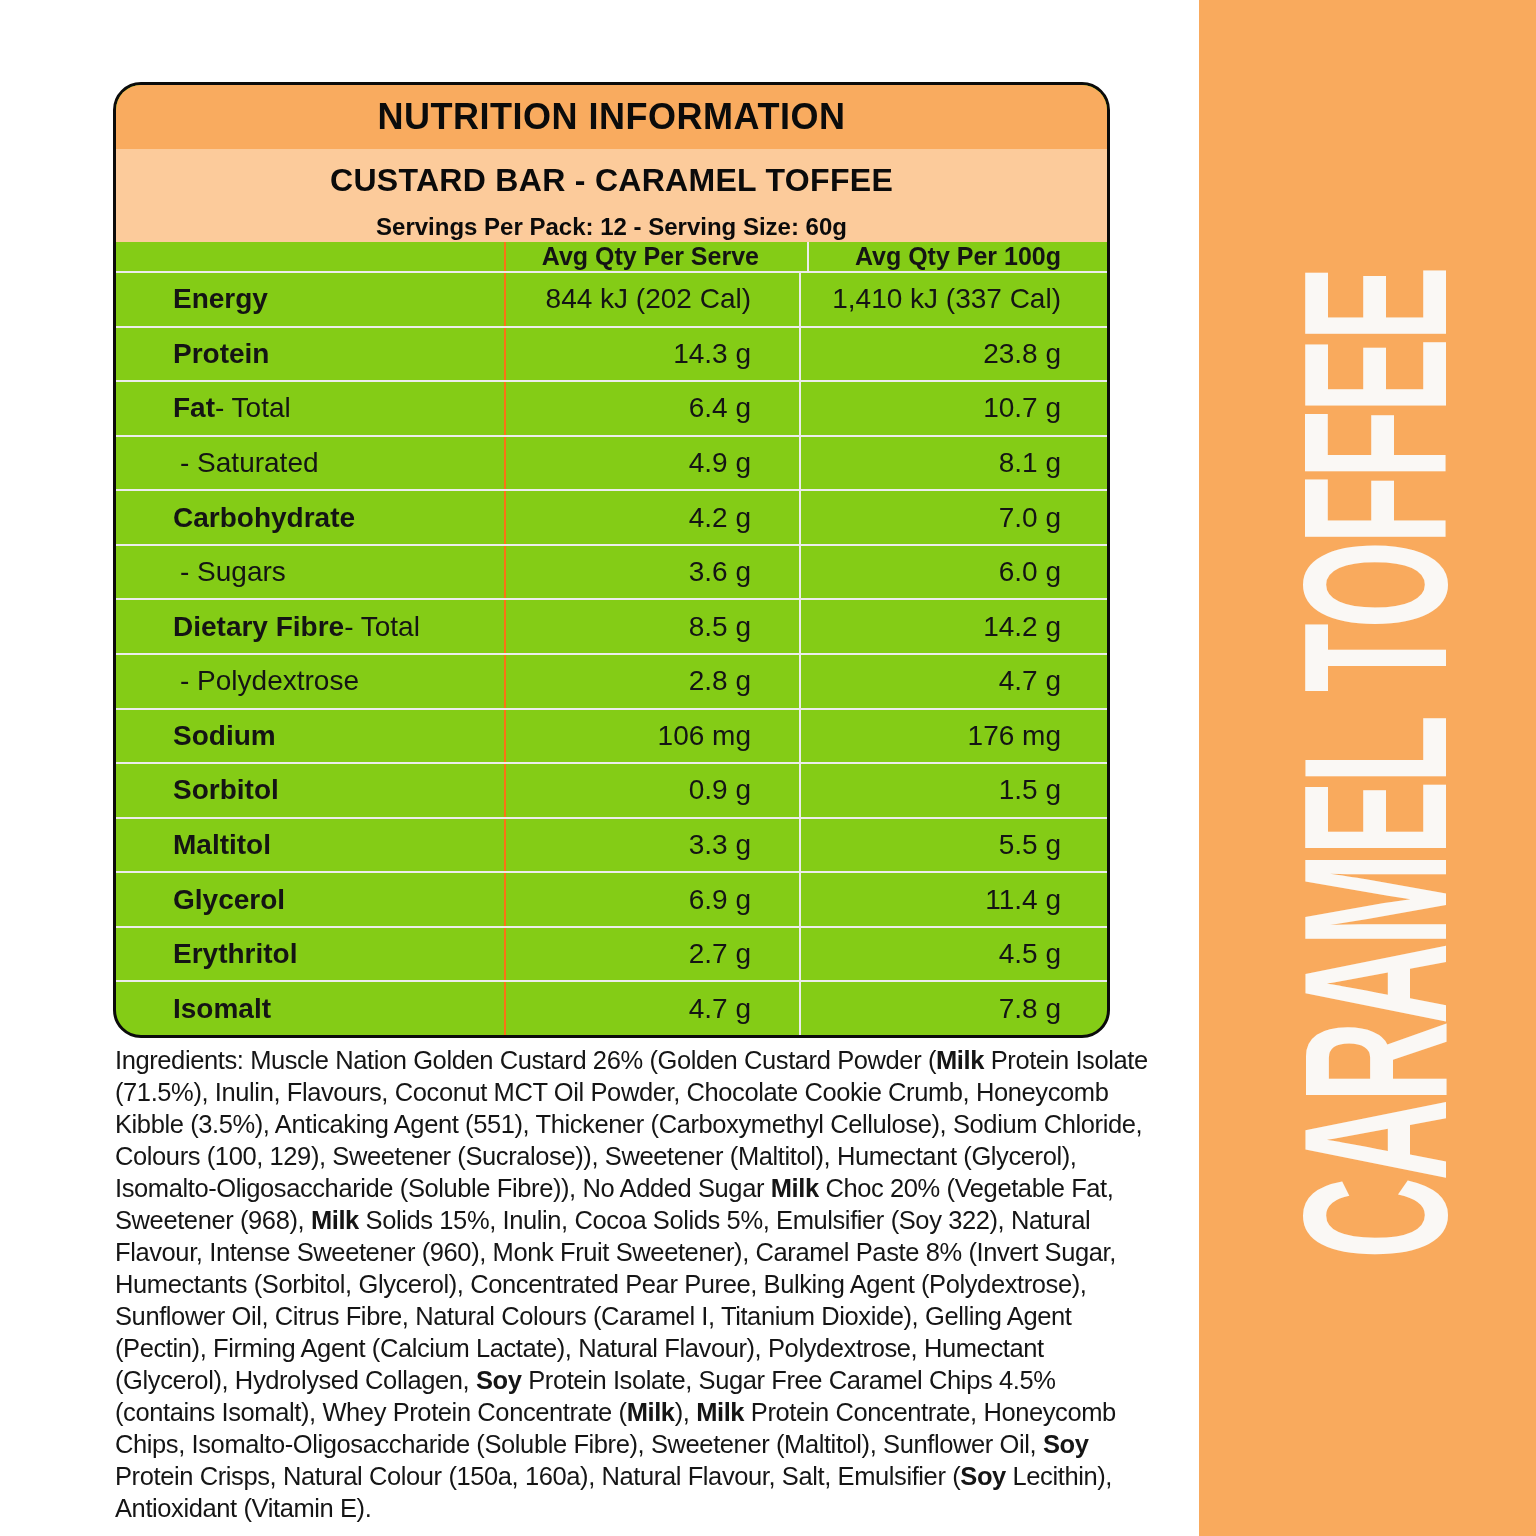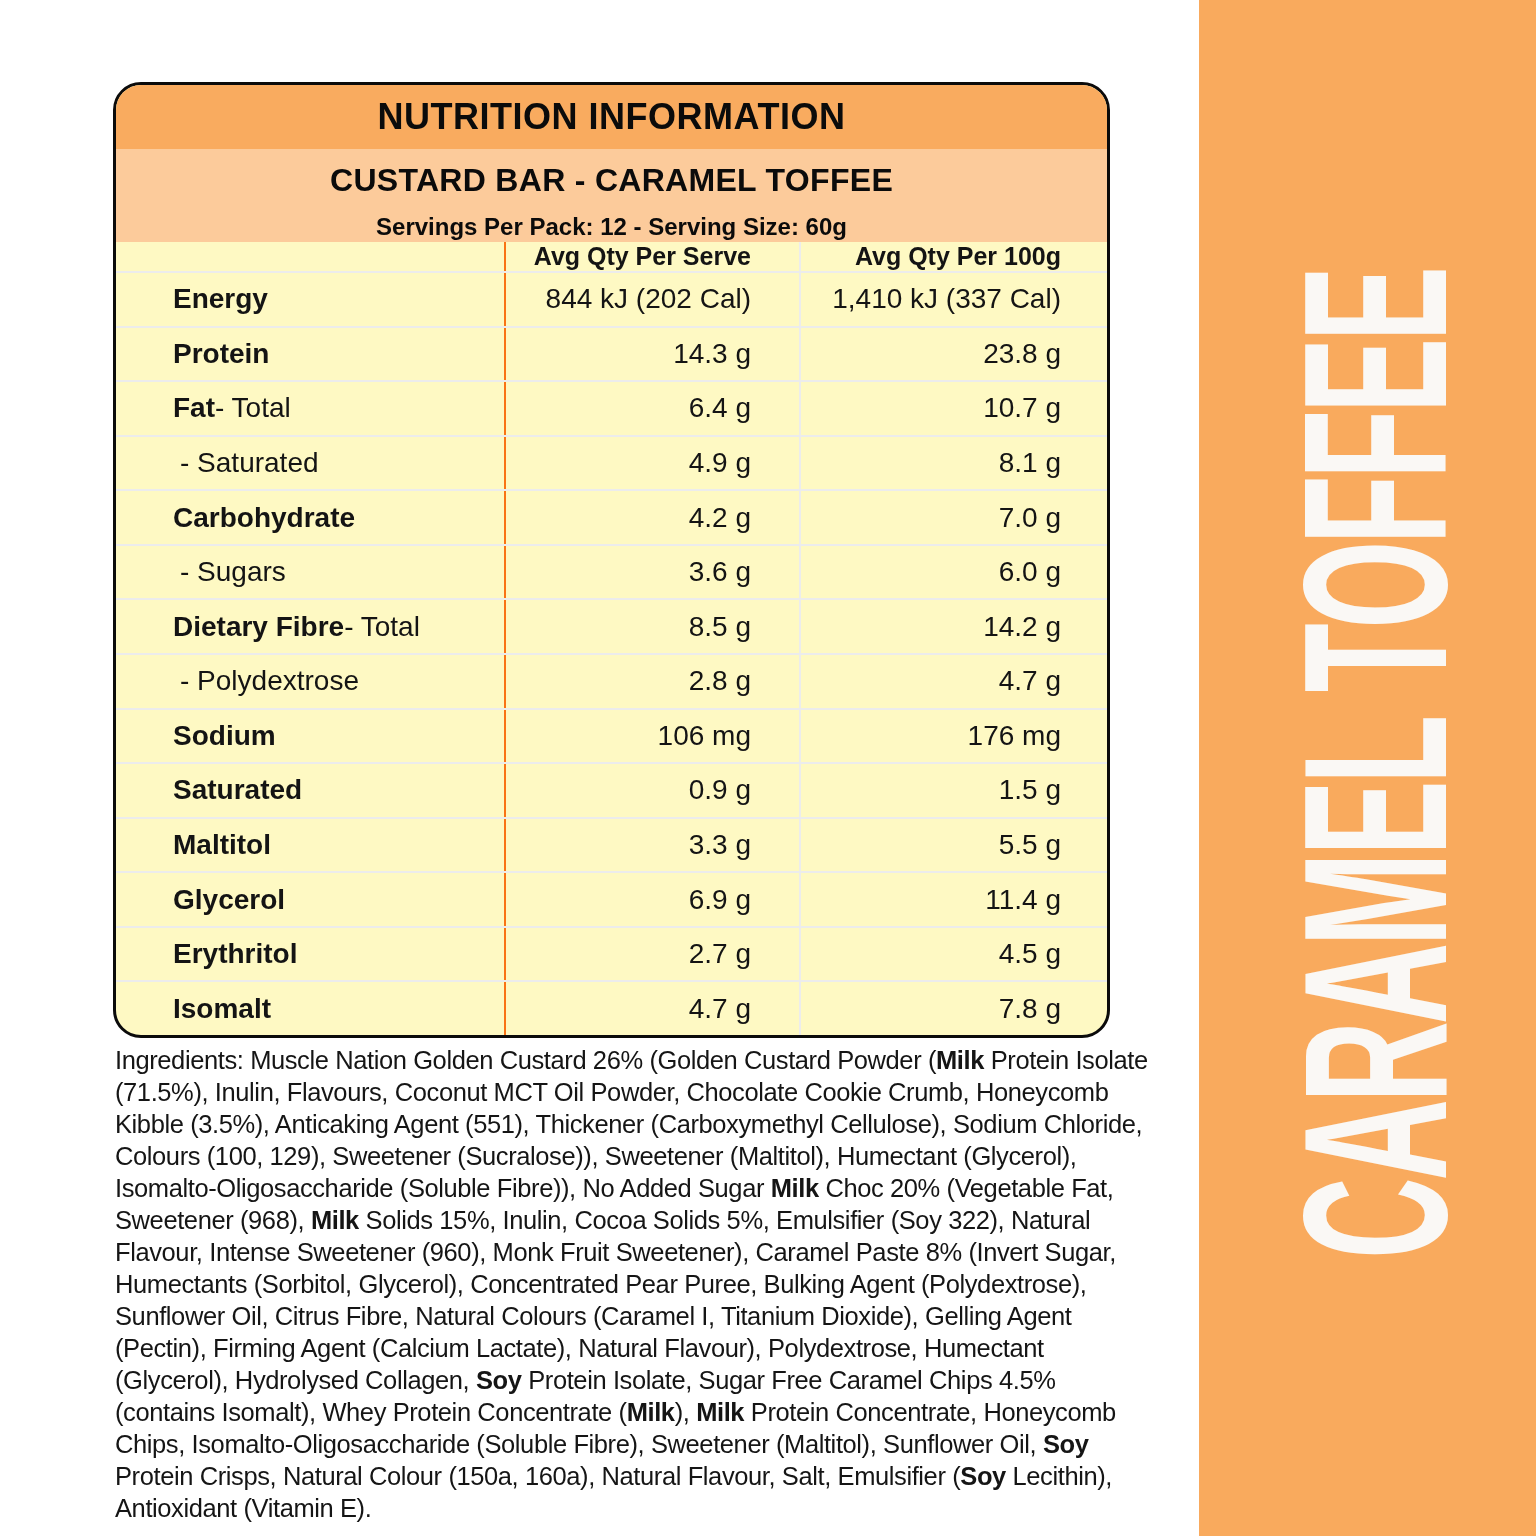--- a/index.html
+++ b/index.html
@@ -20,37 +20,37 @@
     transform:translate(-50%,-50%) rotate(-90deg) scaleX(0.55);
     white-space:nowrap;
     font-weight:700; font-size:205px; letter-spacing:-6px;
     color:#FAF8F5;
   }
 
   
   .card {
     position:absolute; left:113px; top:82px; width:997px; height:956px;
     box-sizing:border-box; border:3px solid #0B0B0B; border-radius:28px;
-    overflow:hidden; background:#fef9c3;
+    overflow:hidden; background:#84cc16;
     display:flex; flex-direction:column;
   }
   .card-header {
     height:64px; flex:0 0 64px; background:#F9AB5F;
     display:flex; align-items:center; justify-content:center;
     font-weight:700; font-size:36px; letter-spacing:0.5px; color:#0B0B0B;
   }
   .card-subheader {
     height:93px; flex:0 0 93px; background:#FCCB9B;
     text-align:center; box-sizing:border-box; padding-top:13px; color:#0B0B0B;
   }
   .product-title { font-size:32px; font-weight:700; letter-spacing:0.3px; }
   .servings-line { font-size:24px; font-weight:700; margin-top:14px; }
 
   .table { flex:1; display:flex; flex-direction:column; }
-  .thead-row { flex:0 0 29px; display:grid; grid-template-columns:390px 295px 1fr; }
+  .thead-row { flex:0 0 29px; display:grid; grid-template-columns:390px 295px 1fr;gap:8px; }
   .rows { flex:1; display:grid; grid-auto-rows:1fr; }
   .data-row {
     display:grid; grid-template-columns:390px 295px 1fr;
     border-top:2px solid #ECECEC;
   }
   .cell { display:flex; align-items:center; box-sizing:border-box; min-width:0; }
   .cell.c1 { padding-left:57px; border-right:2px solid #f97316; font-size:28px; }
   .cell.c1.indent { padding-left:64px; }
   .cell.c2 { justify-content:flex-end; padding-right:48px; border-right:2px solid #ECECEC; font-size:28px; }
   .cell.c3 { justify-content:flex-end; padding-right:46px; font-size:28px; }
@@ -130,21 +130,21 @@
         </div>
         <div class="data-row">
           <div class="cell c1">
             <b>Sodium</b>
           </div>
           <div class="cell c2">106 mg</div>
           <div class="cell c3">176 mg</div>
         </div>
         <div class="data-row">
           <div class="cell c1">
-            <b>Saturated</b>
+            <b>Sorbitol</b>
           </div>
           <div class="cell c2">0.9 g</div>
           <div class="cell c3">1.5 g</div>
         </div>
         <div class="data-row">
           <div class="cell c1">
             <b>Maltitol</b>
           </div>
           <div class="cell c2">3.3 g</div>
           <div class="cell c3">5.5 g</div>

